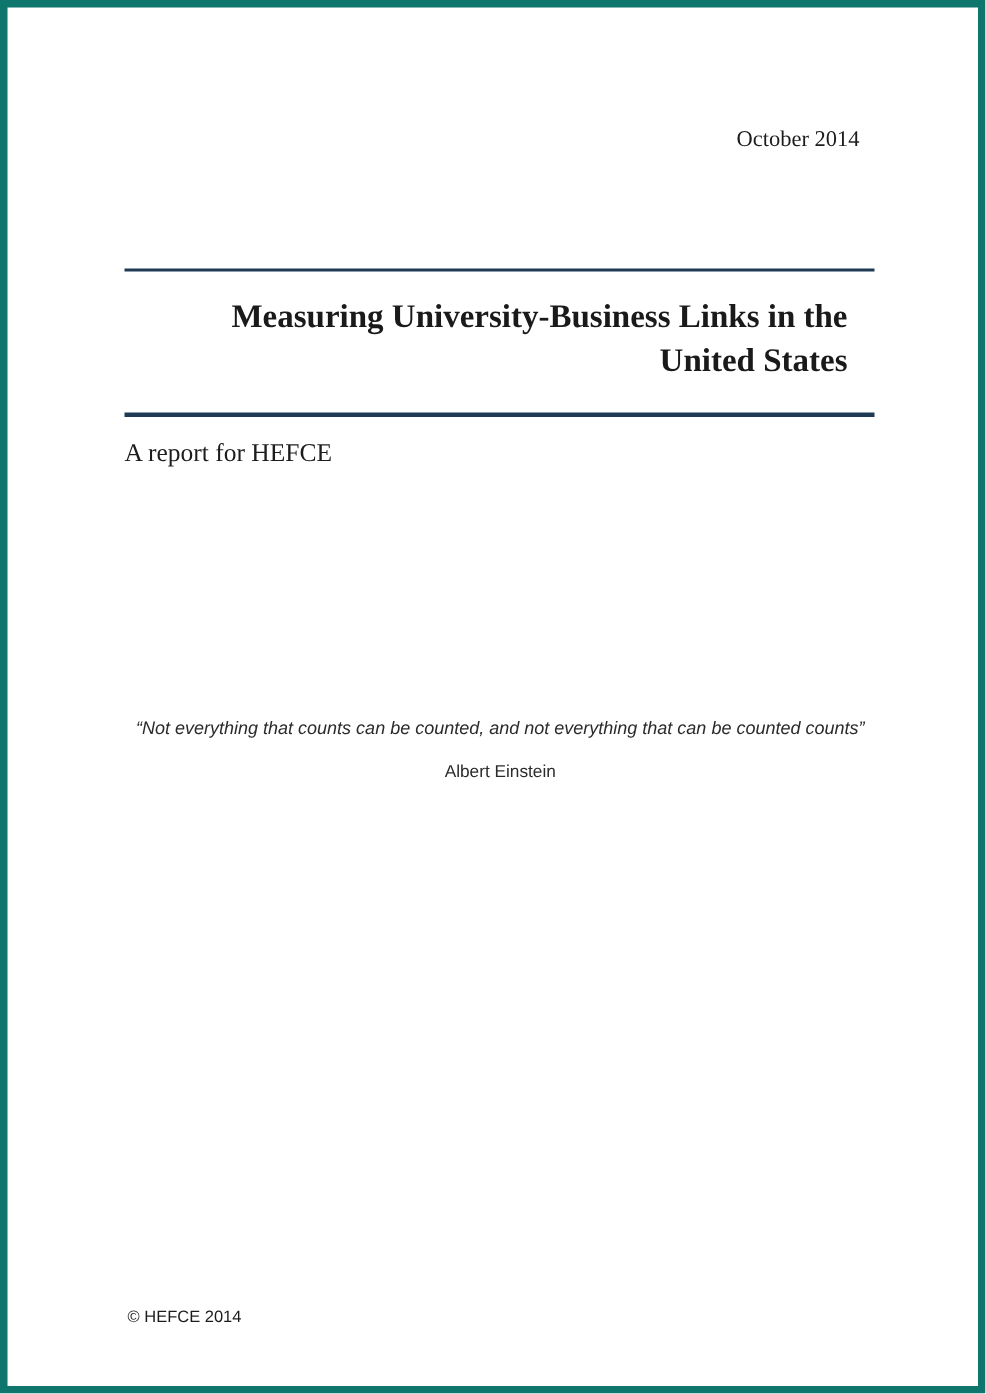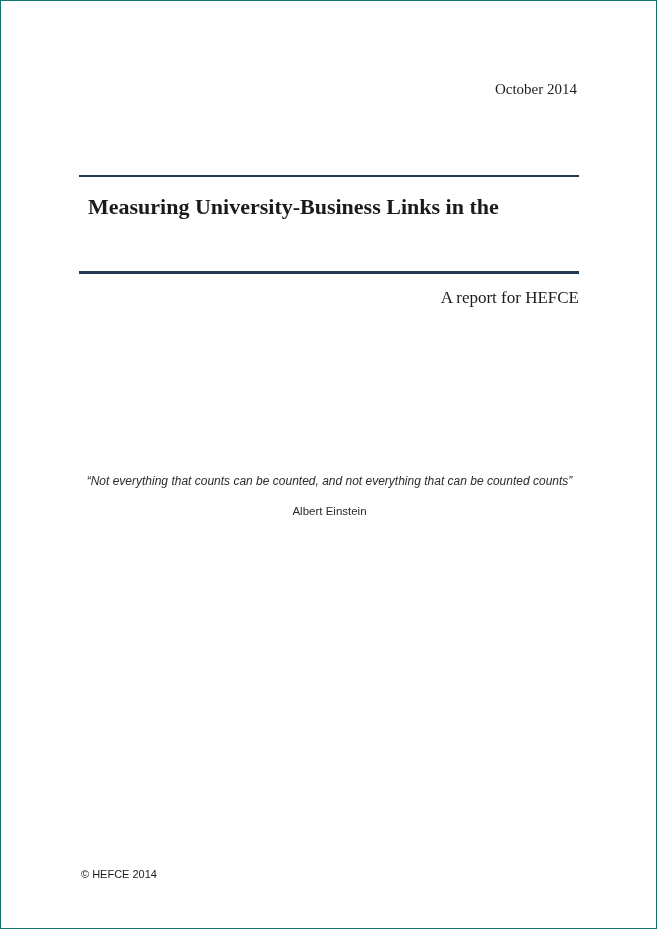--- a/index.html
+++ b/index.html
@@ -5,21 +5,21 @@
   html, body {
     margin: 0;
     padding: 0;
     background: #ffffff;
   }
   .page {
     position: relative;
     width: 657px;
     height: 929px;
     background: #ffffff;
-    border: 1px solid #0f766e;
+    border: 5px solid #0f766e;
     box-sizing: border-box;
     overflow: hidden;
     font-family: "Liberation Serif", serif;
     color: #1c1c1c;
   }
   .date {
     position: absolute;
     top: 80px;
     right: 79px;
     font-size: 15px;
@@ -36,36 +36,36 @@
   .rule-top {
     top: 174px;
     height: 2px;
   }
   .rule-bottom {
     top: 270px;
     height: 3px;
   }
   .title {
     position: absolute;
-    left: 87px;
+    left: 60px;
     top: 191px;
     width: 500px;
-    text-align: left;
+    text-align: right;
     font-size: 22px;
     font-weight: bold;
     line-height: 29px;
     color: #1a1a1a;
     font-family: "Liberation Serif", serif;
   }
   .subtitle {
     position: absolute;
     left: 78px;
     top: 287px;
     width: 500px;
-    text-align: right;
+    text-align: left;
     font-size: 17px;
     font-family: "Liberation Serif", serif;
     color: #1c1c1c;
   }
   .quote {
     position: absolute;
     left: 0;
     top: 473px;
     width: 657px;
     text-align: center;
@@ -109,20 +109,21 @@
 <body>
 
 <div class="page">
 
   <div class="date">October 2014</div>
 
   <div class="rule rule-top"></div>
 
   <div class="title">
     <div>Measuring University-Business Links in the</div>
+    <div>United States</div>
   </div>
 
   <div class="rule rule-bottom"></div>
 
   <div class="subtitle">A report for HEFCE</div>
 
   <div class="quote">“Not everything that counts can be counted, and not everything that can be counted counts”</div>
 
   <div class="quote-attribution">Albert Einstein</div>
 

